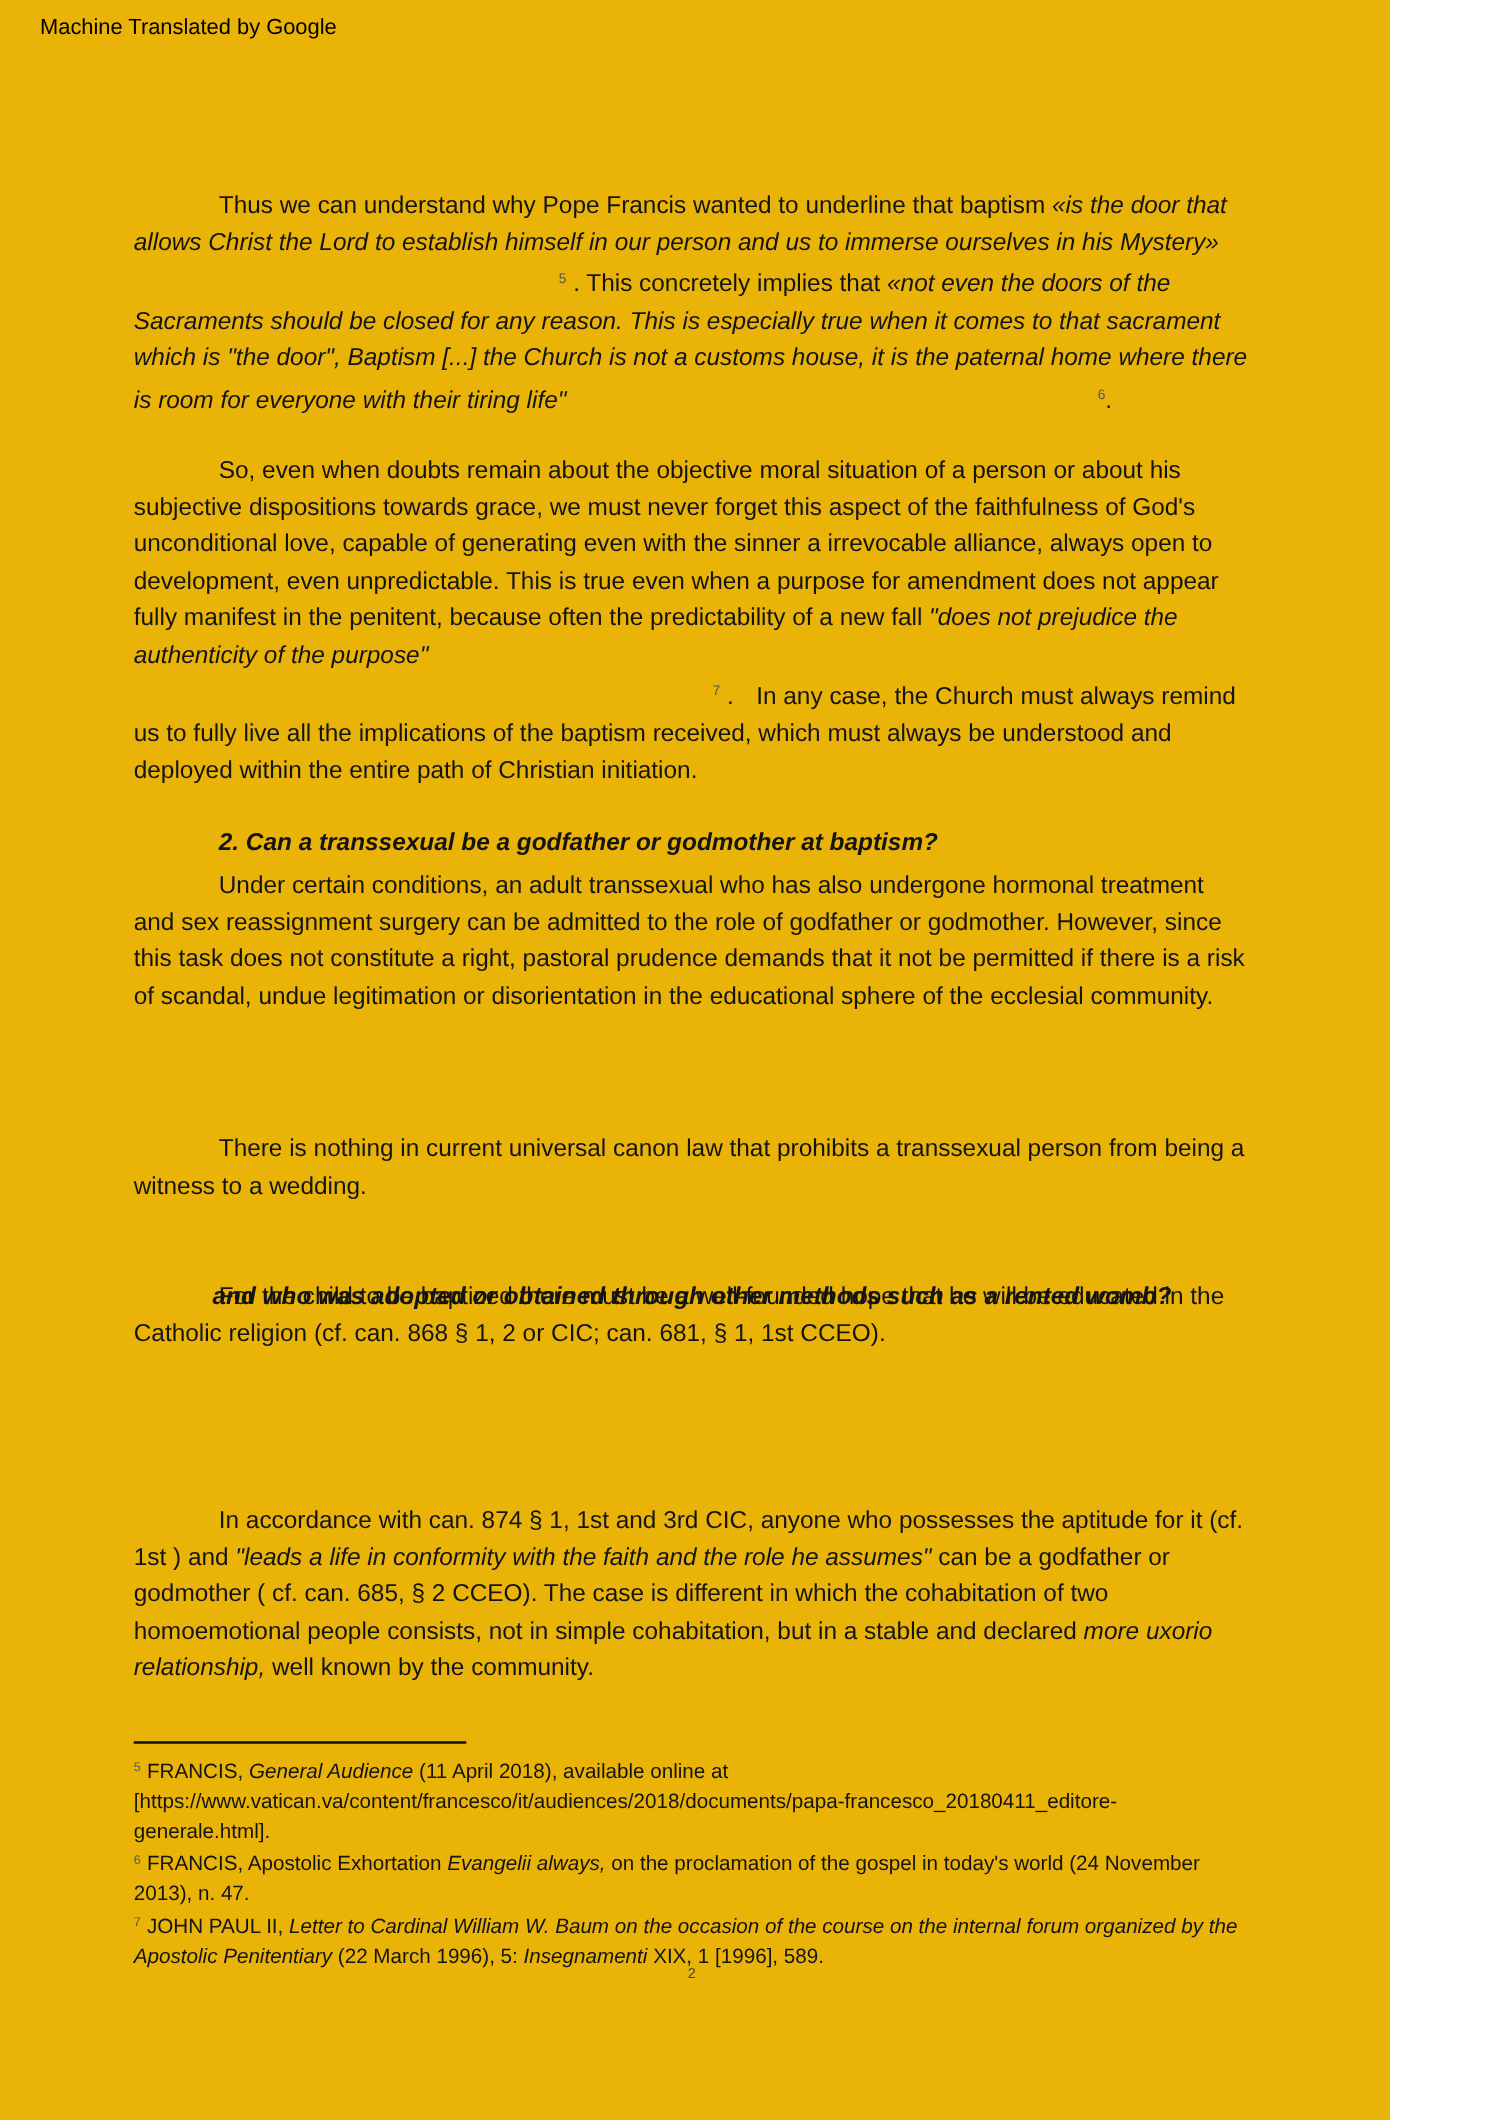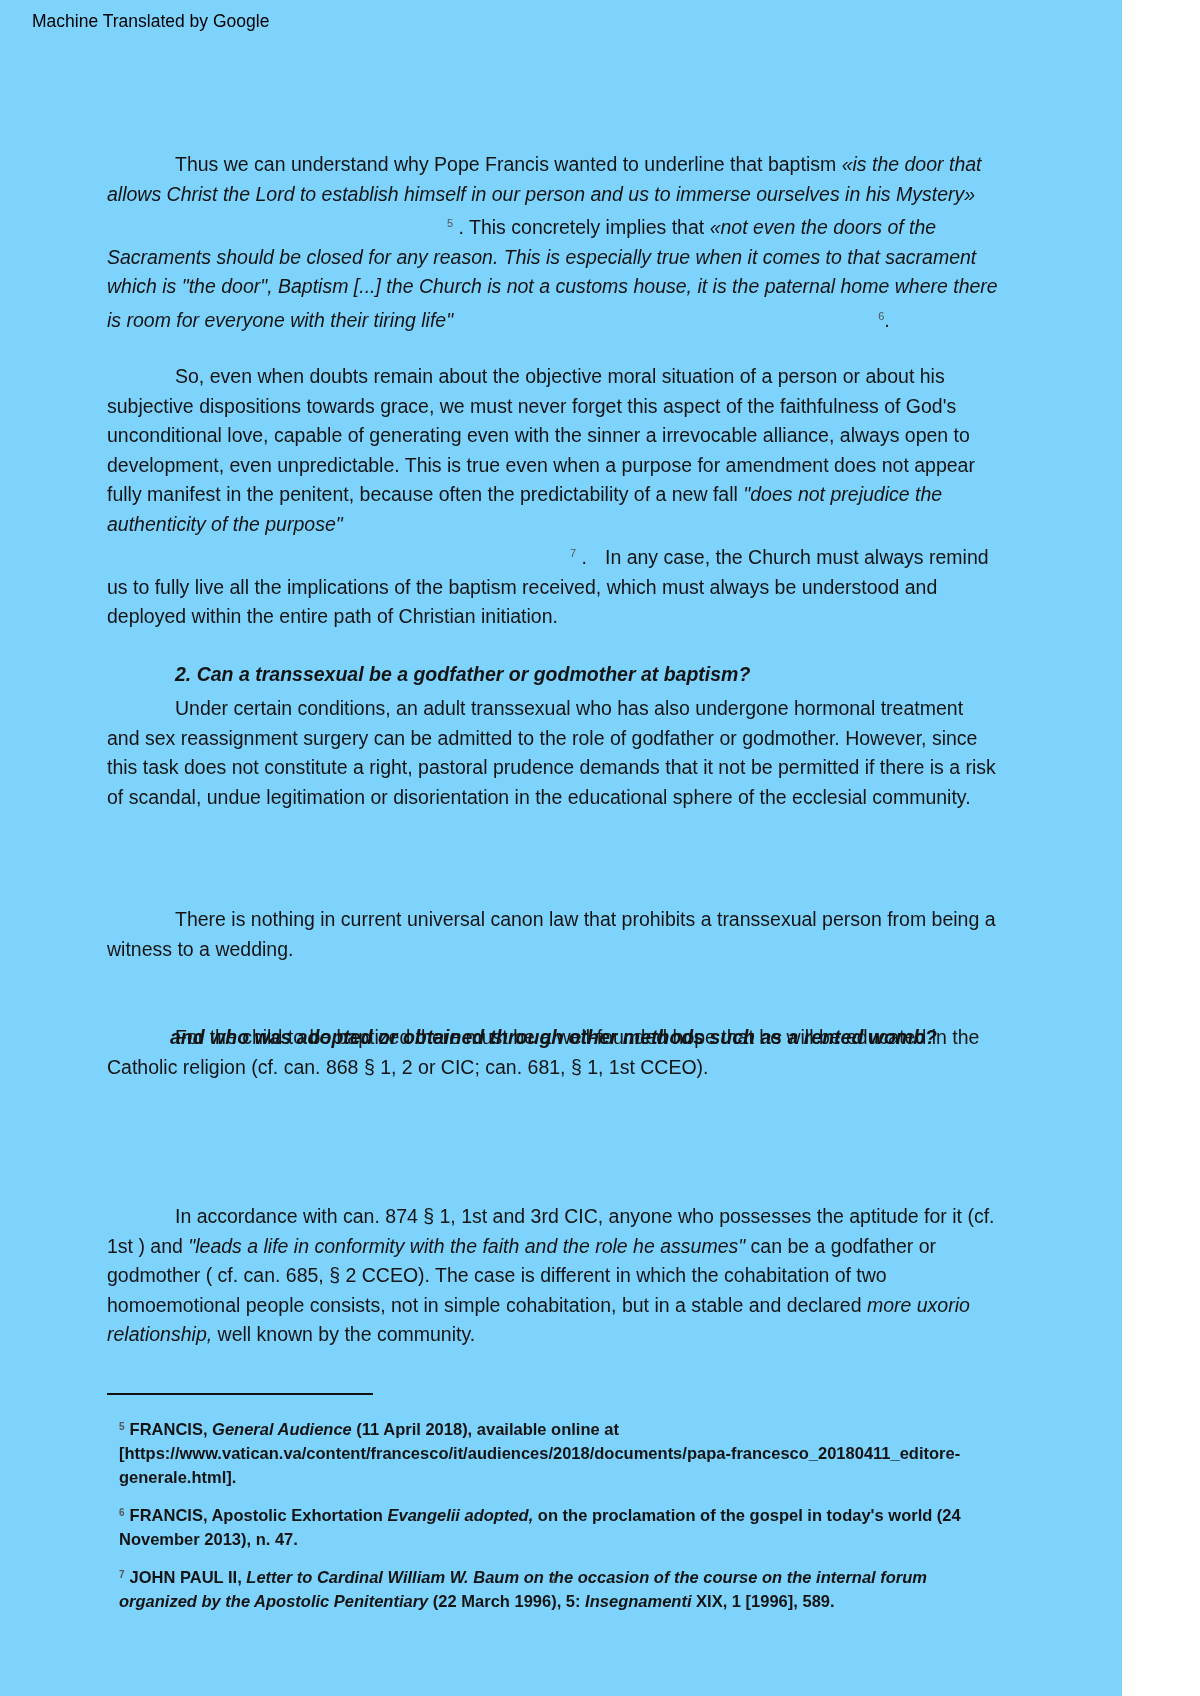--- a/index.html
+++ b/index.html
@@ -1,35 +1,35 @@
 <!DOCTYPE html>
 <html><head>
 <meta charset="utf-8">
 <style>
   html,body{margin:0;padding:0;background:#ffffff;}
   .page{
-    position:relative;width:1112px;height:1696px;background:#7dd3fc;
-    font-family:"Liberation Sans",sans-serif;color:#141414;overflow:hidden;padding-left:10px;
+    position:relative;width:1112px;height:1696px;background:#eab308;
+    font-family:"Liberation Sans",sans-serif;color:#141414;overflow:hidden;
   }
   .mt-note{position:absolute;left:32px;top:10px;font-size:17.5px;line-height:22px;color:#000;}
   .block{position:absolute;left:107px;width:893px;font-size:19.5px;line-height:29.5px;margin:0;}
   .indent{text-indent:68px;}
   .it{font-style:italic;}
   .hd{font-weight:bold;font-style:italic;}
   .nowrap{white-space:nowrap;}
   .center{text-align:center;line-height:33px;}
   .bsup{font-size:11px;vertical-align:7px;color:#555;}
   .sp{display:inline-block;height:1px;}
   .sp340{width:340px;}
   .sp425{width:425px;}
   .sp463{width:463px;}
   .sp18{width:18px;}
   .fnrule{position:absolute;left:107px;top:1393px;width:266px;border-top:2px solid #111;}
   .fns{position:absolute;left:107px;top:1403px;width:893px;font-size:16.5px;line-height:24px;overflow-wrap:break-word;}
-  .fns p{margin:12px;font-weight:bold;}
+  .fns p{margin:0;}
   .fnm{font-size:10px;vertical-align:5px;color:#555;margin-right:5px;}
   .pageno{position:absolute;left:107px;top:1573px;width:893px;text-align:center;font-size:11.5px;color:#444;}
 </style>
 </head>
 <body>
 
 <div class="page">
 
   <div class="mt-note">Machine Translated by Google</div>
 
@@ -44,19 +44,19 @@
 
   <h2 class="block hd center" style="top:988px"><br><span>and who was adopted or obtained through other methods such as a rented womb?</span></h2>
   <p class="block indent" style="top:1023px">For the child to be baptized there must be a well-founded hope that he will be educated in the Catholic religion (cf. can. 868 § 1, 2 or CIC; can. 681, § 1, 1st CCEO).</p>
 
   <p class="block indent" style="top:1202px"><span>In accordance with can. 874 § 1, 1st and 3rd CIC, anyone who possesses the aptitude for it (cf. 1st ) and </span><span class="it">"leads a life in conformity with the faith and the role he assumes" </span><span>can be a godfather or godmother ( cf. can. 685, § 2 CCEO). The case is different in which the cohabitation of two homoemotional people consists, not in simple cohabitation, but in a stable and declared </span><span class="it">more uxorio relationship, </span><span>well known by the community.</span></p>
 
   <div class="fnrule"></div>
 
   <div class="fns">
     <p><sup class="fnm">5</sup><span>FRANCIS, </span><span class="it">General Audience </span><span>(11 April 2018), available online at [https://www.vatican.va/content/francesco/it/audiences/2018/documents/papa-francesco_20180411_editore-generale.html].</span></p>
-    <p><sup class="fnm">6</sup><span>FRANCIS, Apostolic Exhortation </span><span class="it">Evangelii adopted, </span><span>on the proclamation of the gospel in today's world (24 November 2013), n. 47.</span></p>
+    <p><sup class="fnm">6</sup><span>FRANCIS, Apostolic Exhortation </span><span class="it">Evangelii always, </span><span>on the proclamation of the gospel in today's world (24 November 2013), n. 47.</span></p>
     <p><sup class="fnm">7</sup><span>JOHN PAUL II, </span><span class="it">Letter to Cardinal William W. Baum on the occasion of the course on the internal forum organized by the Apostolic Penitentiary </span><span>(22 March 1996), 5: </span><span class="it">Insegnamenti </span><span>XIX, 1 [1996], 589.</span></p>
   </div>
 
   <div class="pageno">2</div>
 
 </div>
 
 </body></html>

